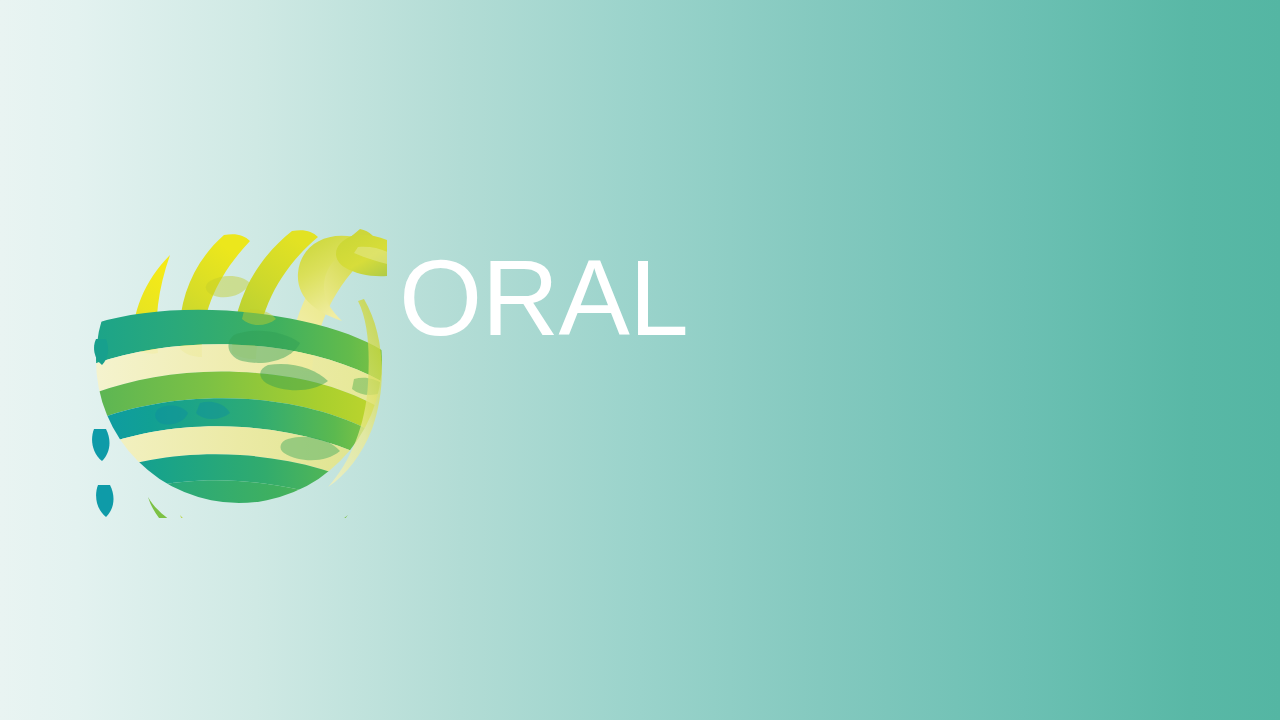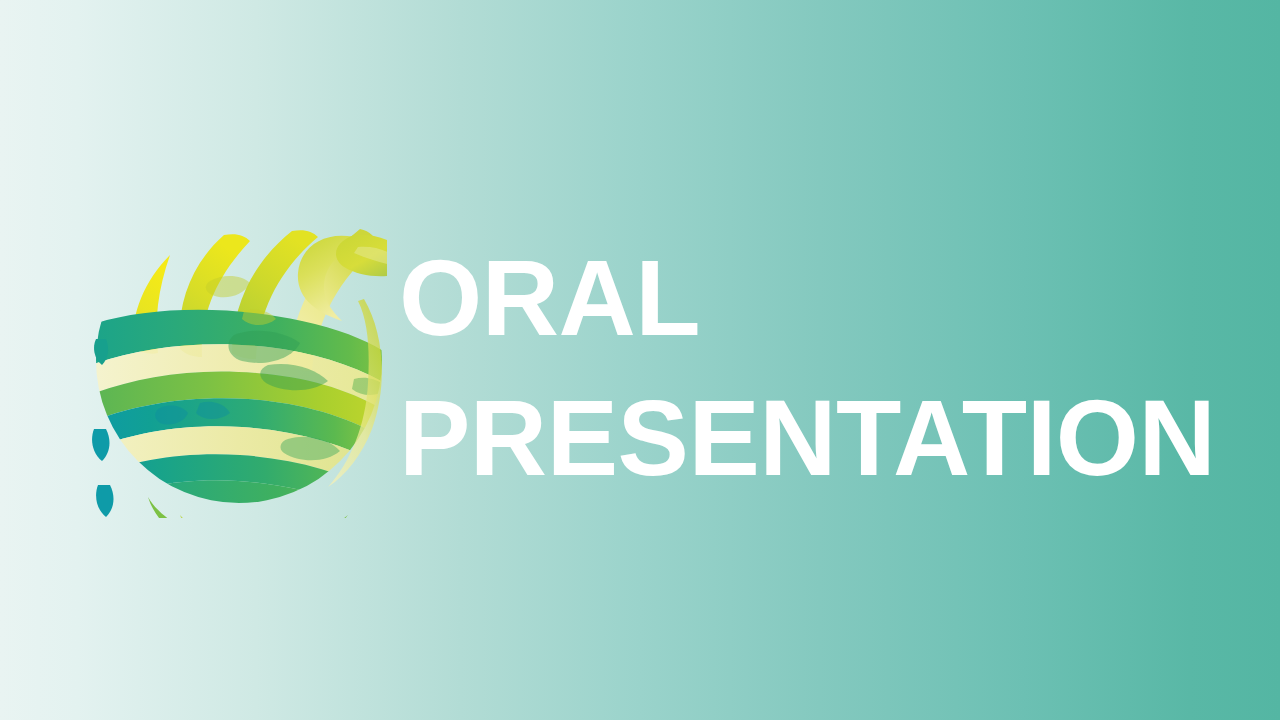--- a/index.html
+++ b/index.html
@@ -49,21 +49,21 @@
   #headline {
     position: absolute;
     left: 399px;
     top: 228px;
     width: 820px;
   }
 
   .headline-line {
     color: #ffffff;
     font-family: "Liberation Sans", sans-serif;
-    font-weight: bold;
+    font-weight: normal;
     font-size: 107px;
     line-height: 140px;
     letter-spacing: -0.5px;
     white-space: nowrap;
     margin: 0;
     padding: 0;
   }
 </style>
 </head>
 <body>
@@ -292,16 +292,15 @@
                  C 292 130, 296 182, 280 226
                  C 270 252, 254 272, 236 284
                  C 258 260, 274 222, 276 180
                  C 278 146, 276 118, 266 98 Z" fill="url(#gSwoosh4)" opacity="0.75"></path>
       </g>
     </svg>
   </div>
 
   <div id="headline">
     <div class="headline-line">ORAL</div>
-    <div class="headline-line">PRESENTATION</div>
   </div>
 
 </div>
 
 </body></html>

